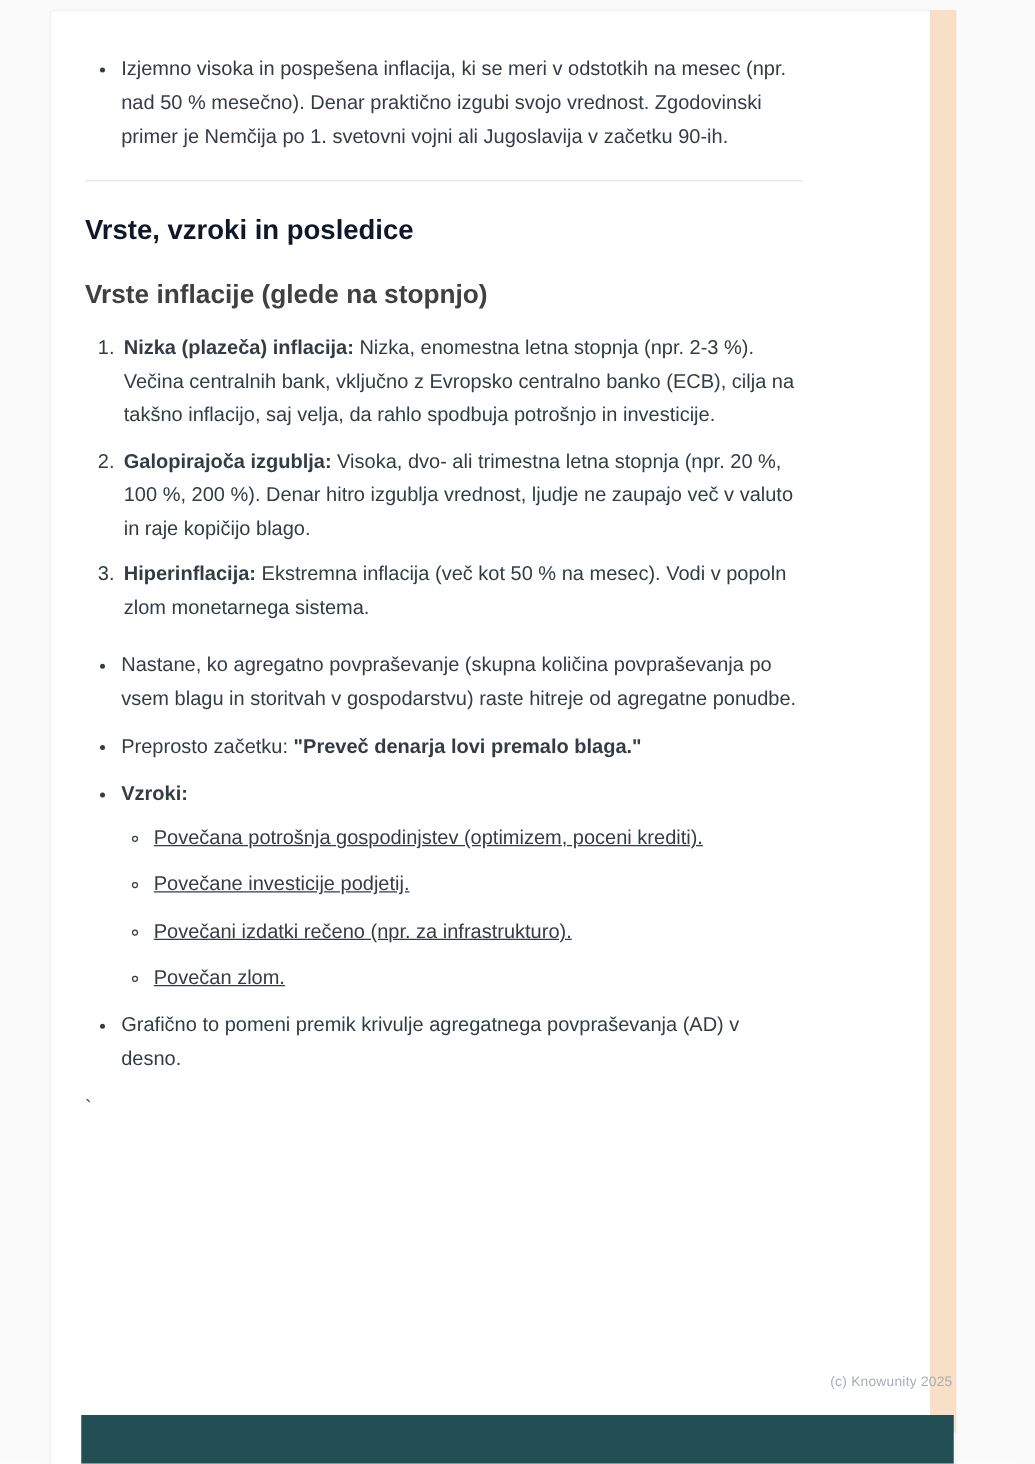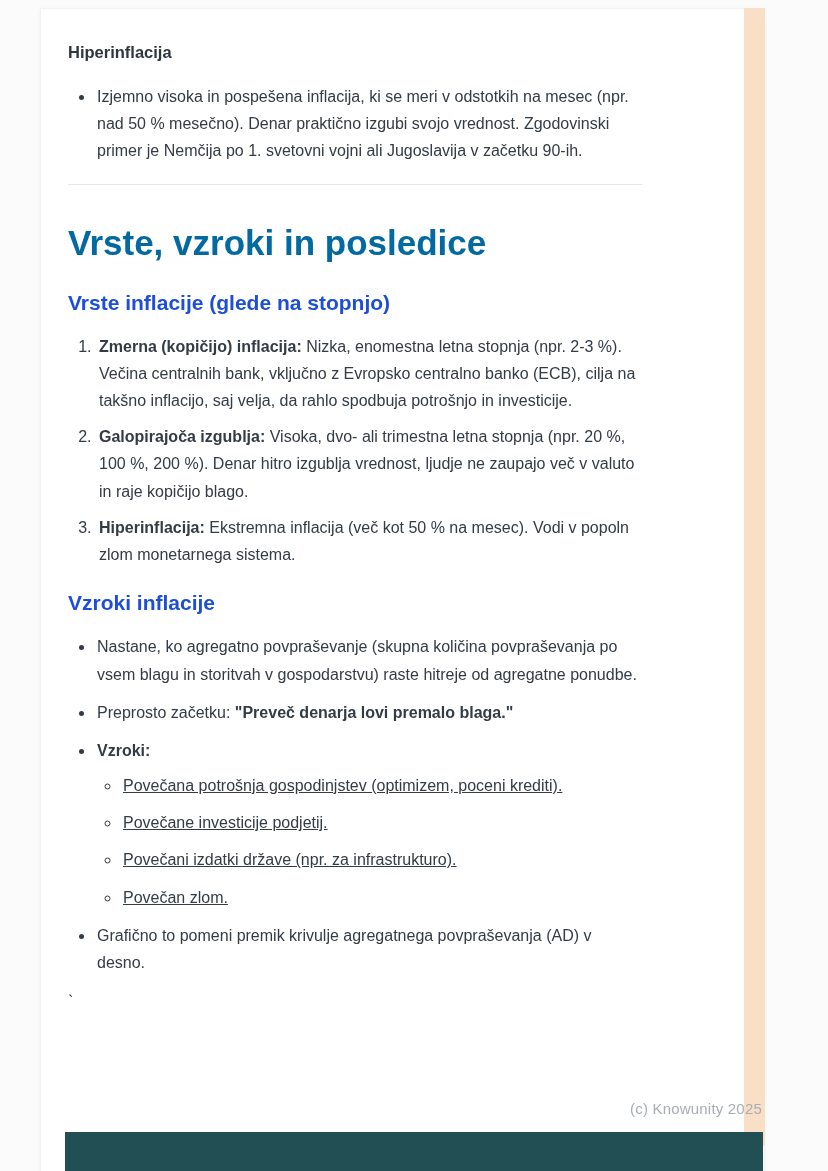--- a/index.html
+++ b/index.html
@@ -30,97 +30,95 @@
     position: absolute; left: 68px; top: 42px;
     width: 574px;
     color: #333b45;
     font-size: 16px; line-height: 1.7;
   }
   h3.sec { font-size: 16.5px; font-weight: 700; line-height: 1.25; margin-bottom: 20px; color: #2e3640; }
   ul.disc { list-style: disc; padding-left: 27px; }
   ul.disc > li { margin-bottom: 11px; padding-left: 2px; }
   ul.disc > li:last-child { margin-bottom: 0; }
   hr.divider { border: none; border-top: 1px solid #e7e7e7; margin-top: 20px; }
-  h1.title { font-size: 35px; font-weight: 700; line-height: 1.15; color: #0369a1; margin-top: 38px; }
-  h2.sub { font-size: 21px; font-weight: 700; line-height: 1.2; color: #1d4ed8; margin-top: 27px; }
+  h1.title { font-size: 22px; font-weight: 700; line-height: 1.15; color: #0f172a; margin-top: 26px; }
+  h2.sub { font-size: 21px; font-weight: 700; line-height: 1.2; color: #404040; margin-top: 27px; }
   h2.sub.causes { margin-top: 22px; }
   ol.types { list-style: decimal; padding-left: 28px; margin-top: 17px; }
   ol.types > li { margin-bottom: 9px; padding-left: 3px; }
   ol.types > li:last-child { margin-bottom: 0; }
   strong { font-weight: 700; }
   p.intro { margin-top: 20px; }
   p.boldline { margin-top: 17px; font-weight: 700; color: #2e3640; }
   ul.disc.demand { margin-top: 18px; }
   ul.sub-circle { list-style: circle; padding-left: 24px; margin-top: 8px; text-decoration: underline; }
   ul.sub-circle > li { margin-bottom: 10px; padding-left: 2px; }
   ul.sub-circle > li:last-child { margin-bottom: 2px; }
   p.stray { margin-top: 12px; }
   .footer {
     position: absolute; right: 66px; top: 1100px;
-    font-size: 15px; color: #a8adb5; letter-spacing: 0.2px;
+    font-size: 11px; color: #a8adb5; letter-spacing: 0.2px;
   }
 </style>
 </head>
 <body>
 
 <div class="stage">
 
   <div class="page-card"></div>
   <div class="accent-strip"></div>
 
   <div class="content">
 
-    <h3 class="sec">Hiperinflacija</h3>
 
     <ul class="disc">
       <li>
         <span>Izjemno visoka in pospešena inflacija, ki se meri v odstotkih na mesec (npr. nad 50 % mesečno). Denar praktično izgubi svojo vrednost. Zgodovinski primer je Nemčija po 1. svetovni vojni ali Jugoslavija v začetku 90-ih.</span>
       </li>
     </ul>
 
     <hr class="divider">
 
     <h1 class="title">Vrste, vzroki in posledice</h1>
 
     <h2 class="sub">Vrste inflacije (glede na stopnjo)</h2>
 
     <ol class="types">
       <li>
-        <strong>Zmerna (kopičijo) inflacija:</strong><span> Nizka, enomestna letna stopnja (npr. 2-3 %). Večina centralnih bank, vključno z Evropsko centralno banko (ECB), cilja na takšno inflacijo, saj velja, da rahlo spodbuja potrošnjo in investicije.</span>
+        <strong>Nizka (plazeča) inflacija:</strong><span> Nizka, enomestna letna stopnja (npr. 2-3 %). Večina centralnih bank, vključno z Evropsko centralno banko (ECB), cilja na takšno inflacijo, saj velja, da rahlo spodbuja potrošnjo in investicije.</span>
       </li>
       <li>
         <strong>Galopirajoča izgublja:</strong><span> Visoka, dvo- ali trimestna letna stopnja (npr. 20 %, 100 %, 200 %). Denar hitro izgublja vrednost, ljudje ne zaupajo več v valuto in raje kopičijo blago.</span>
       </li>
       <li>
         <strong>Hiperinflacija:</strong><span> Ekstremna inflacija (več kot 50 % na mesec). Vodi v popoln zlom monetarnega sistema.</span>
       </li>
     </ol>
 
-    <h2 class="sub causes">Vzroki inflacije</h2>
 
 
 
     <ul class="disc demand">
       <li>
         <span>Nastane, ko agregatno povpraševanje (skupna količina povpraševanja po vsem blagu in storitvah v gospodarstvu) raste hitreje od agregatne ponudbe.</span>
       </li>
       <li>
         <span>Preprosto začetku: </span><strong>"Preveč denarja lovi premalo blaga."</strong>
       </li>
       <li>
         <strong>Vzroki:</strong>
         <ul class="sub-circle">
           <li>
             <span>Povečana potrošnja gospodinjstev (optimizem, poceni krediti).</span>
           </li>
           <li>
             <span>Povečane investicije podjetij.</span>
           </li>
           <li>
-            <span>Povečani izdatki države (npr. za infrastrukturo).</span>
+            <span>Povečani izdatki rečeno (npr. za infrastrukturo).</span>
           </li>
           <li>
             <span>Povečan zlom.</span>
           </li>
         </ul>
       </li>
       <li>
         <span>Grafično to pomeni premik krivulje agregatnega povpraševanja (AD) v desno.</span>
       </li>
     </ul>

